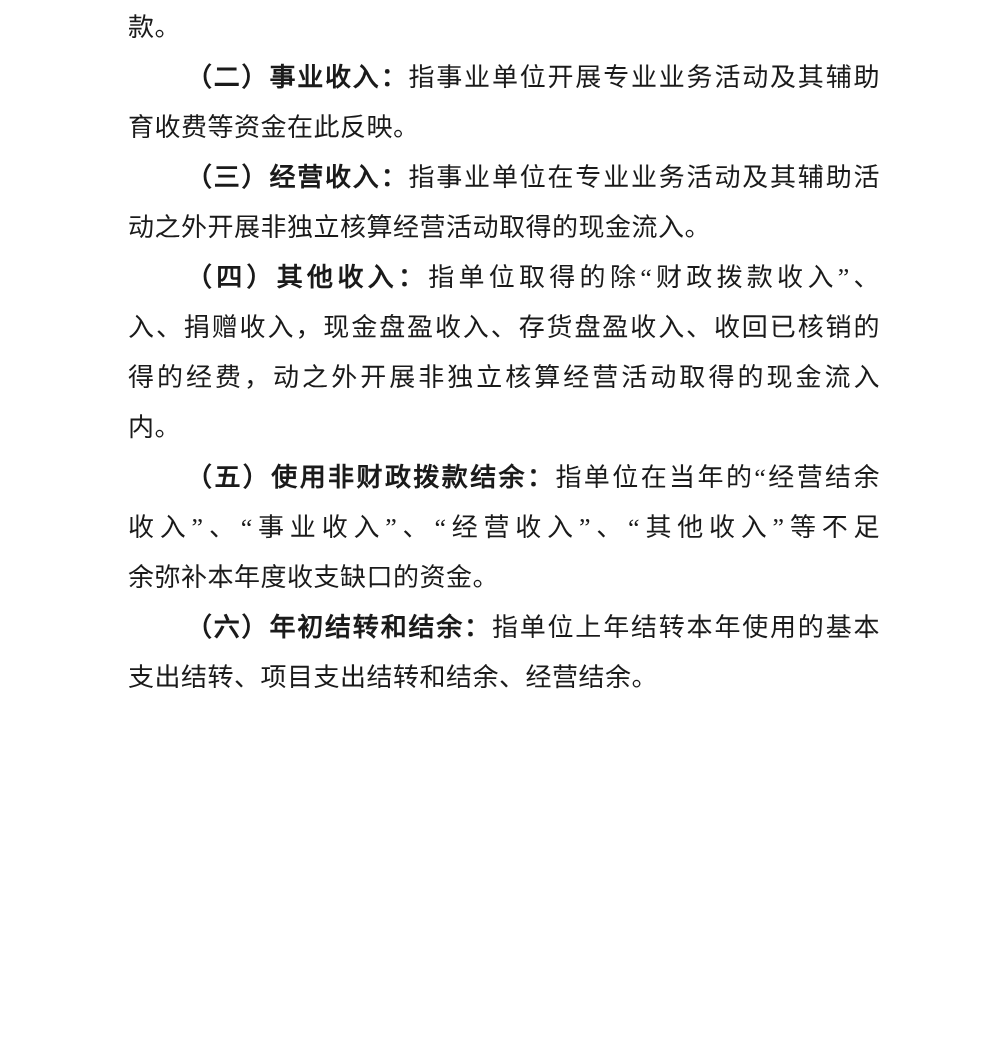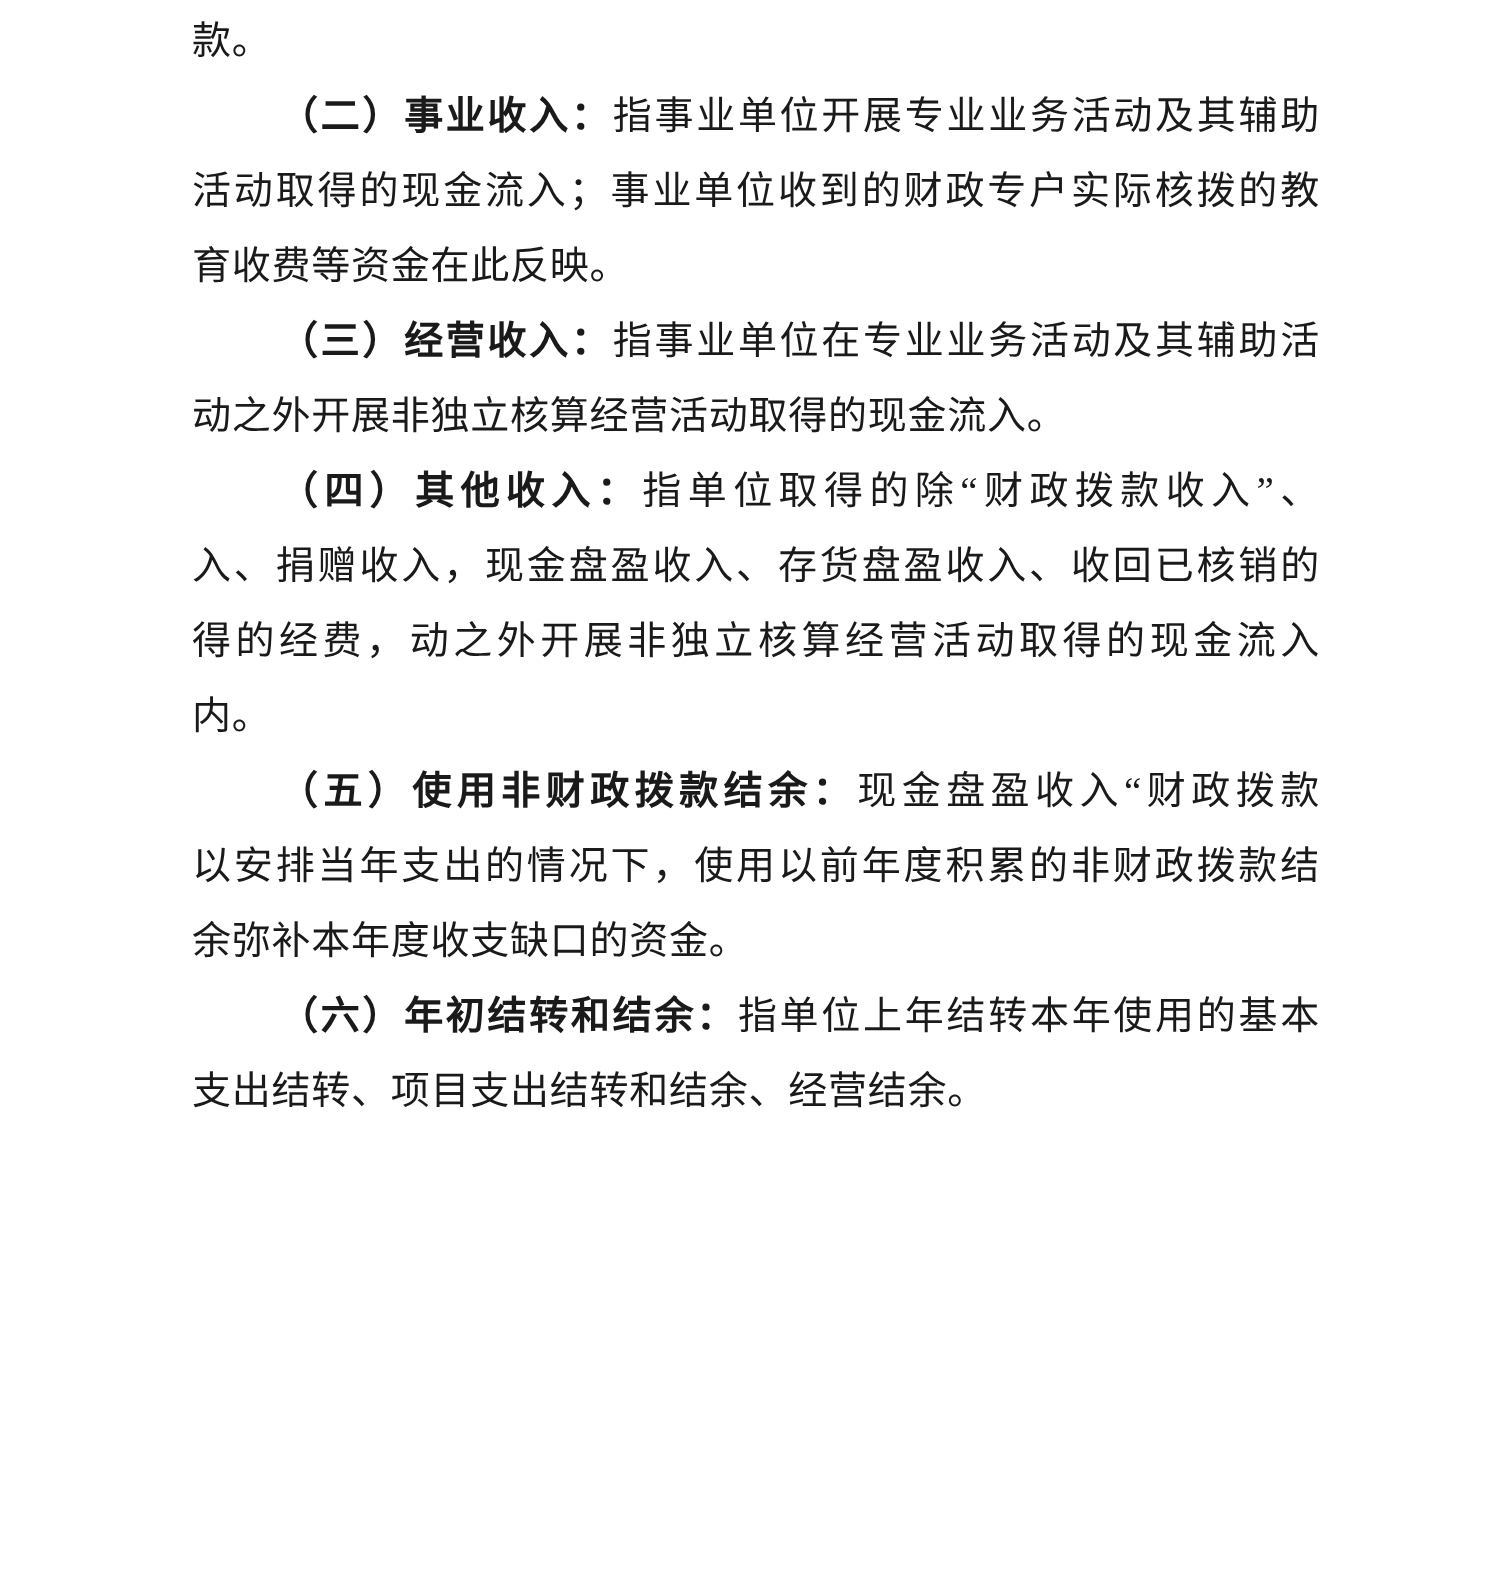--- a/index.html
+++ b/index.html
@@ -48,44 +48,43 @@
 </head>
 <body>
 
 <div class="page">
   <div class="text-column">
 
     <div class="line"><span>款。</span></div>
 
     <div class="line indent fill"><span class="head">（二）事业收入：</span><span>指事业单位开展专业业务活动及其辅助</span></div>
 
-    <div class="line fill"><span>活动取得的现金流入；事业单位收到的财政专户实际核拨的教</span></div>
 
     <div class="line"><span>育收费等资金在此反映。</span></div>
 
     <div class="line indent fill"><span class="head">（三）经营收入：</span><span>指事业单位在专业业务活动及其辅助活</span></div>
 
     <div class="line"><span>动之外开展非独立核算经营活动取得的现金流入。</span></div>
 
     <div class="line indent fill"><span class="head">（四）其他收入：</span><span>指单位取得的除“财政拨款收入”、</span></div>
 
 
 
     <div class="line fill"><span>入、捐赠收入，现金盘盈收入、存货盘盈收入、收回已核销的</span></div>
 
 
 
     <div class="line fill"><span>得的经费，动之外开展非独立核算经营活动取得的现金流入</span></div>
 
     <div class="line"><span>内。</span></div>
 
-    <div class="line indent fill"><span class="head">（五）使用非财政拨款结余：</span><span>现金盘盈收入“财政拨款</span></div>
+    <div class="line indent fill"><span class="head">（五）使用非财政拨款结余：</span><span>指单位在当年的“经营结余</span></div>
 
+    <div class="line fill"><span>收入”、“事业收入”、“经营收入”、“其他收入”等不足</span></div>
 
-    <div class="line fill"><span>以安排当年支出的情况下，使用以前年度积累的非财政拨款结</span></div>
 
     <div class="line"><span>余弥补本年度收支缺口的资金。</span></div>
 
     <div class="line indent fill"><span class="head">（六）年初结转和结余：</span><span>指单位上年结转本年使用的基本</span></div>
 
     <div class="line"><span>支出结转、项目支出结转和结余、经营结余。</span></div>
 
 
   </div>
 </div>

